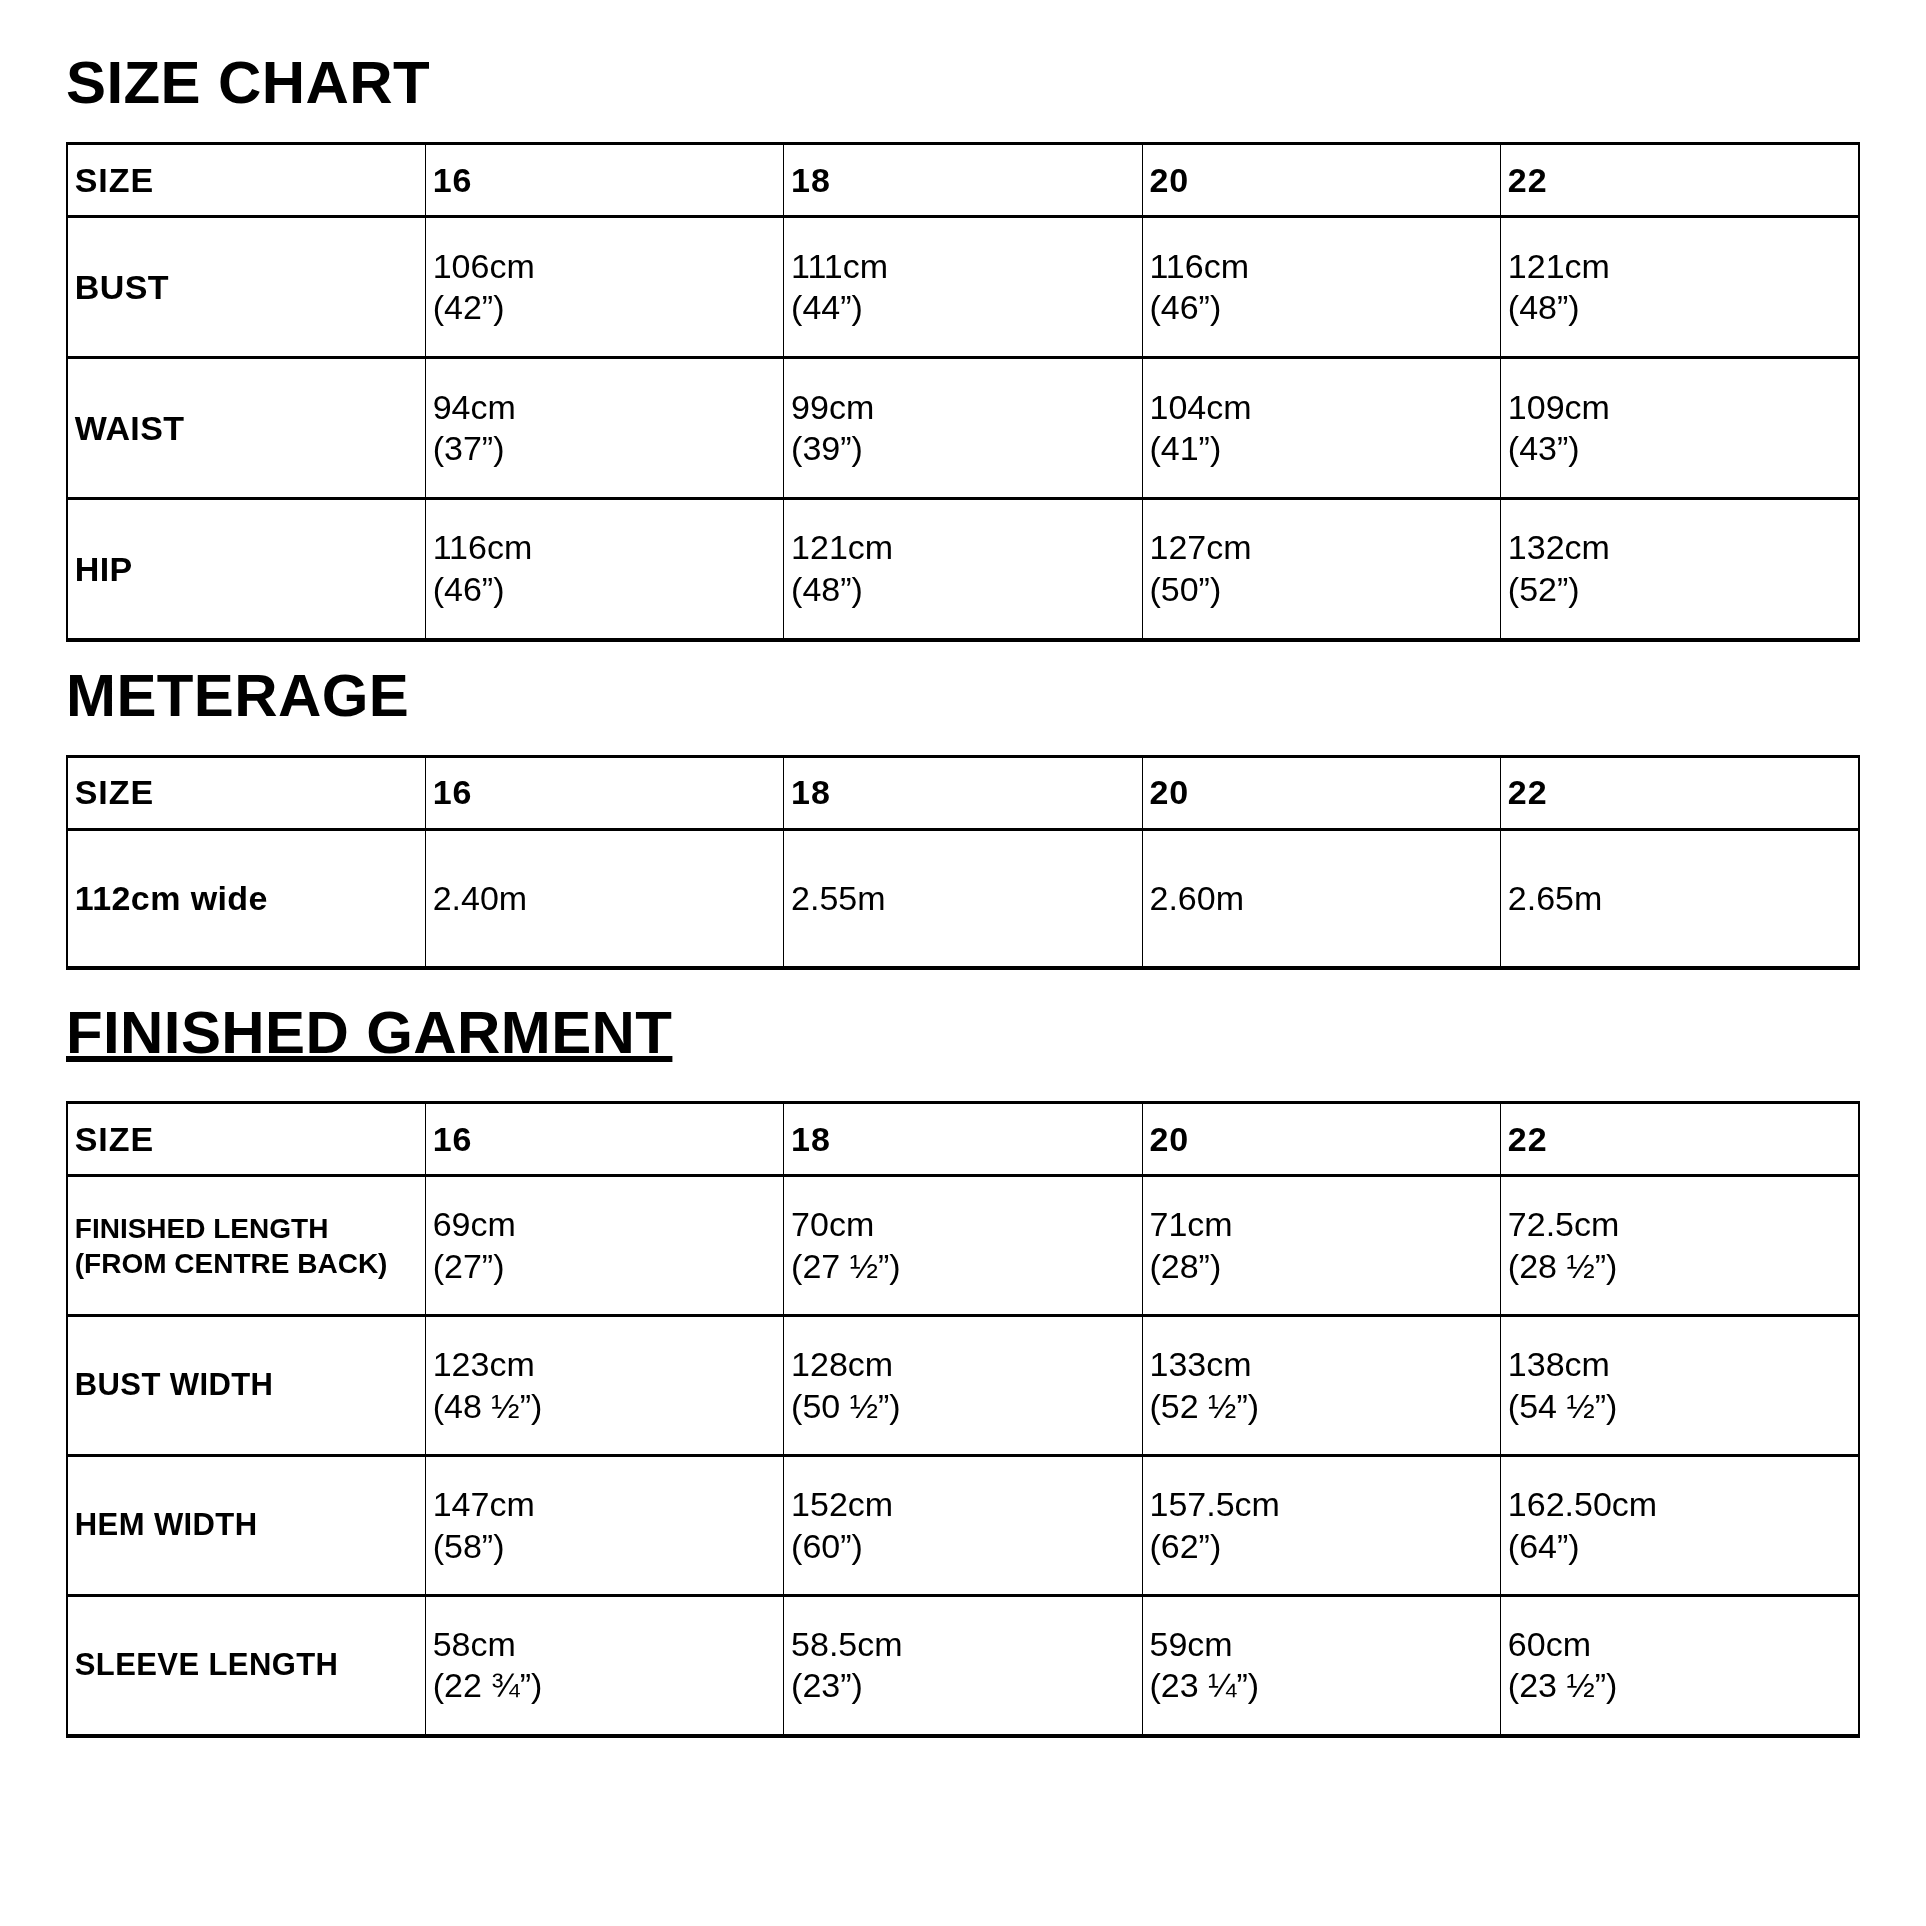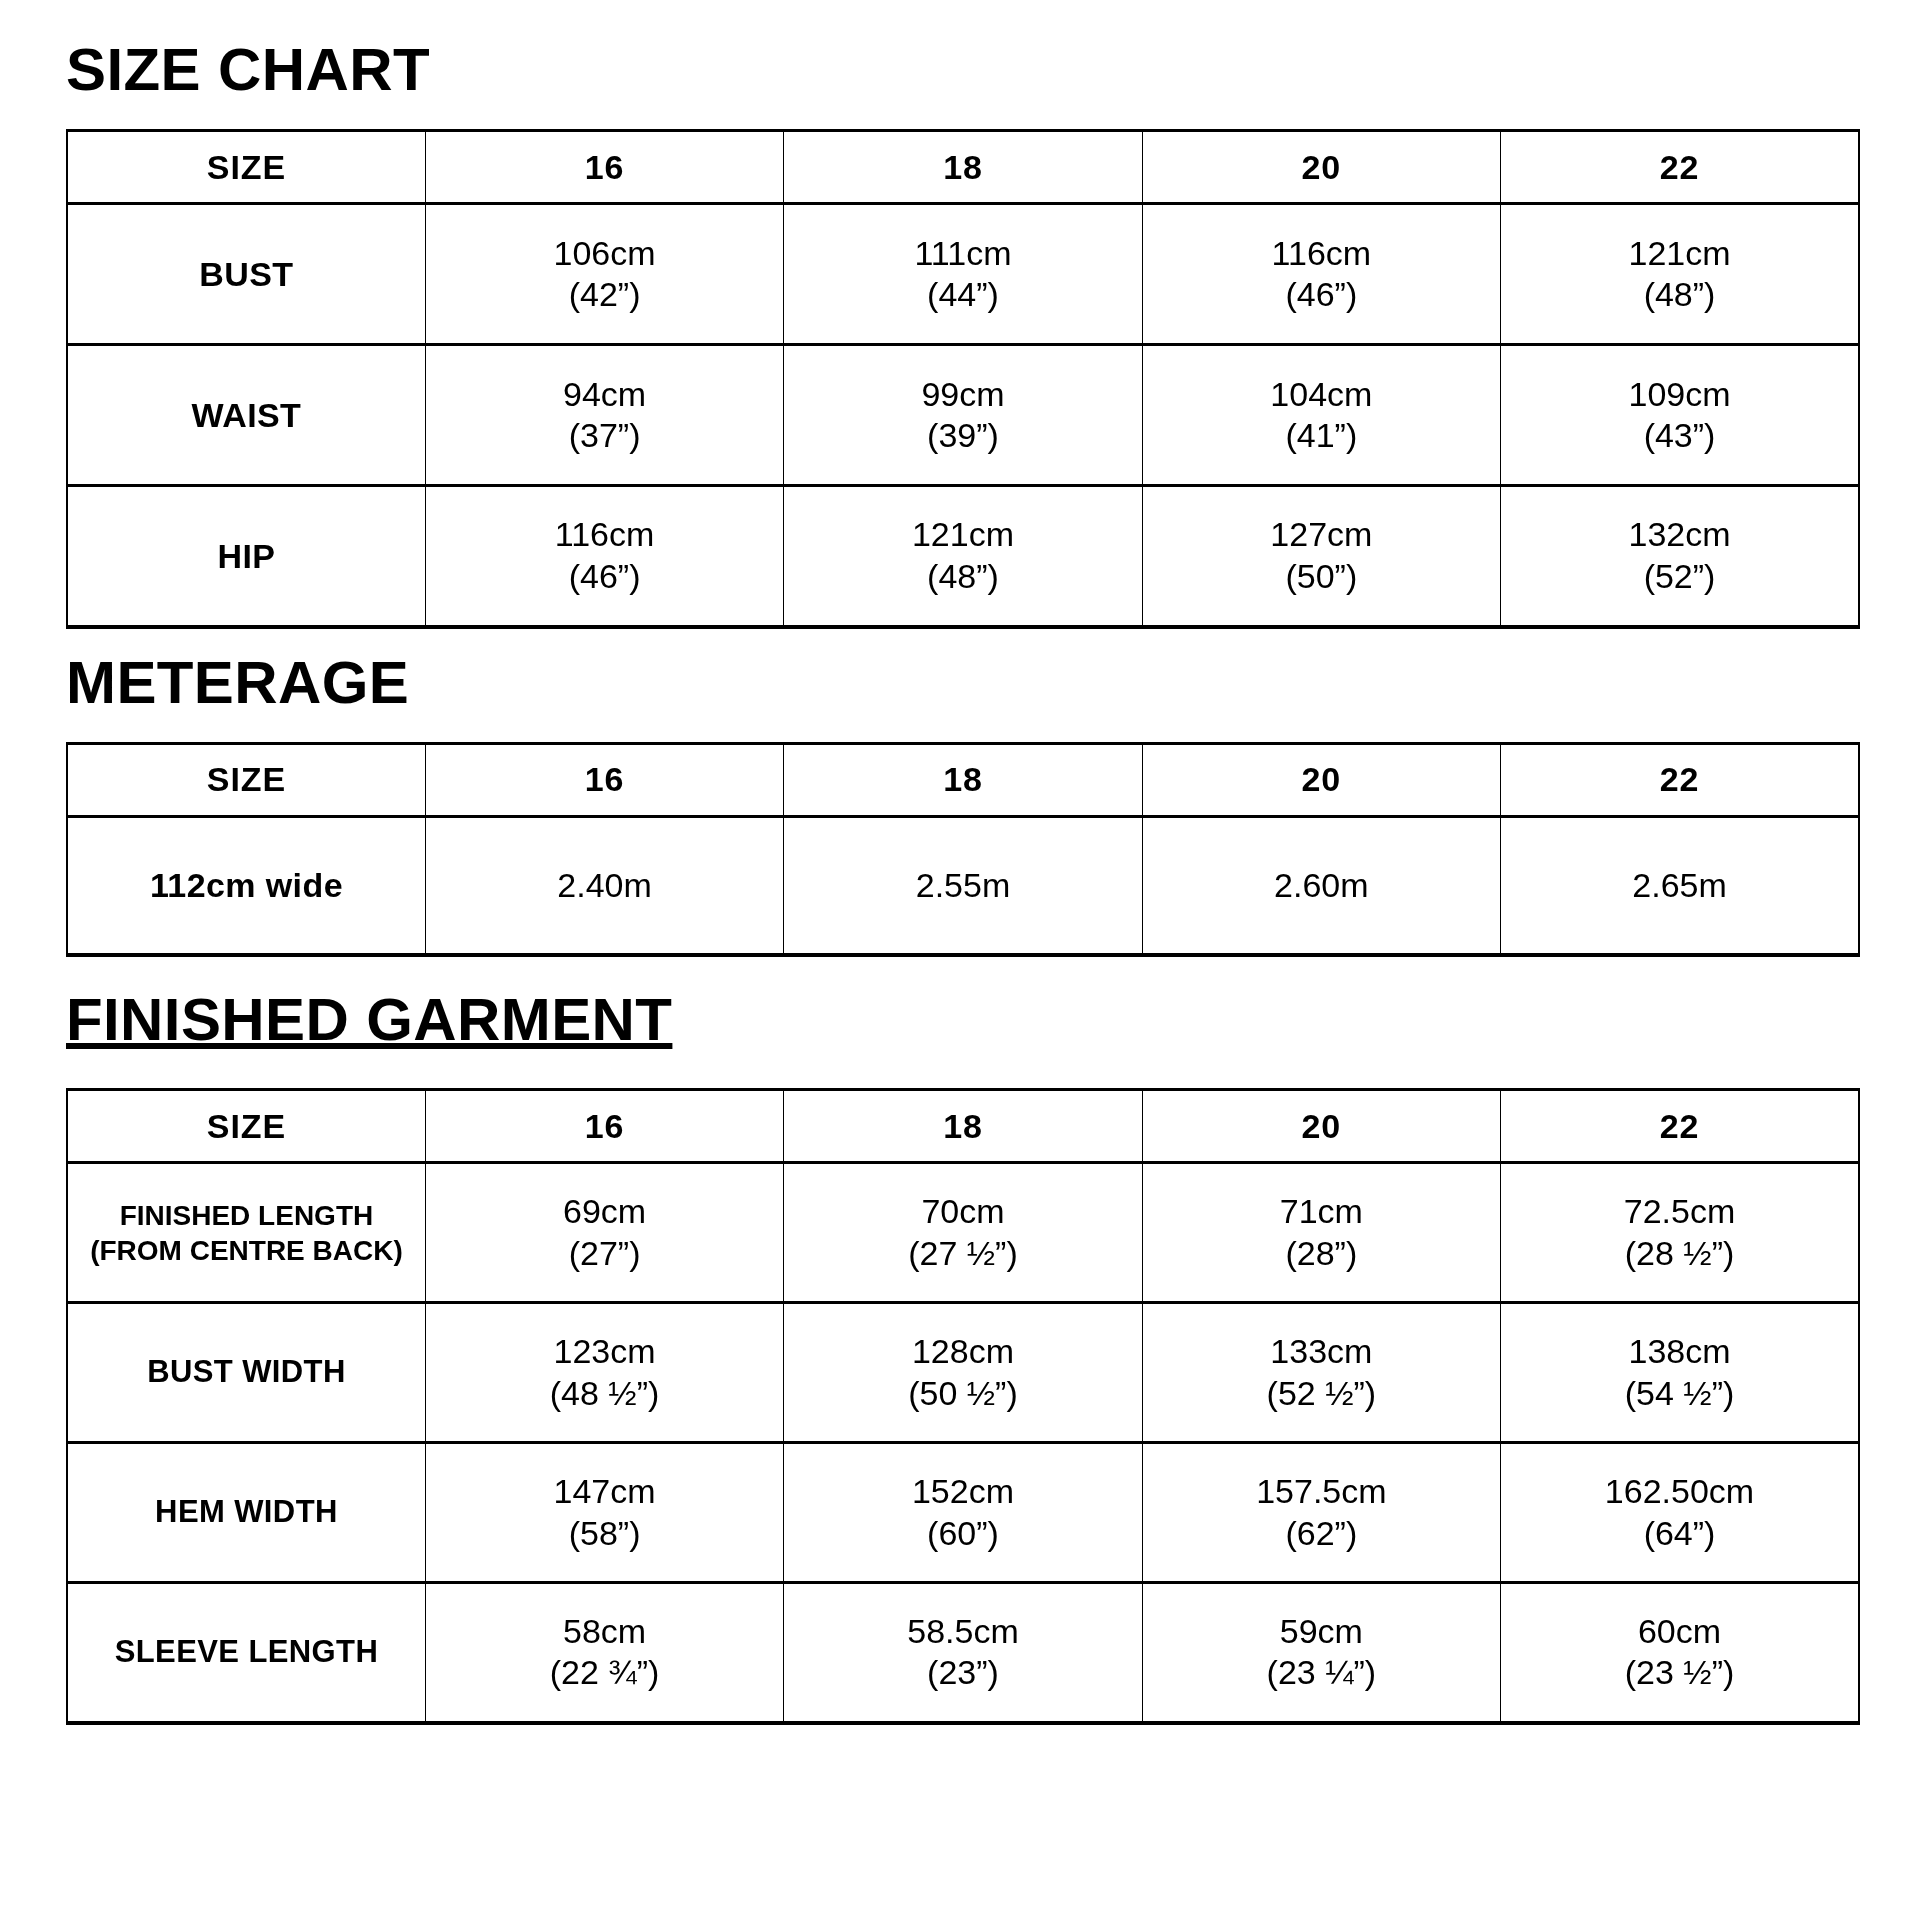--- a/index.html
+++ b/index.html
@@ -14,38 +14,38 @@
   .page { padding: 0 66px; }
 
   .section-title {
     font-weight: 700;
     font-size: 60px;
     line-height: 60px;
     margin: 24px 0 29px 0;
     letter-spacing: 0.4px;
     color: #000;
   }
-  #section-size-chart .section-title { margin-top: 40px; }
+  #section-size-chart .section-title { margin-top: 53px; }
   #section-finished-garment .section-title { margin-top: 33px; margin-bottom: 38px; text-decoration: underline; }
 
   table.chart-table {
     width: 100%;
     border-collapse: collapse;
     table-layout: fixed;
     border-left: 2.6px solid #000;
     border-right: 2.6px solid #000;
     border-top: 3.4px solid #000;
     border-bottom: 4.3px solid #000;
   }
   .chart-table th, .chart-table td {
     border-left: 1.7px solid #000;
     border-right: 1.7px solid #000;
     border-top: 3.4px solid #000;
     border-bottom: 3.4px solid #000;
-    text-align: center;
+    text-align: left;
     vertical-align: middle;
     padding: 0 6.8px;
   }
   .chart-table thead th {
     height: 73px;
     font-size: 34px;
     font-weight: 700;
     letter-spacing: 0.9px;
   }
   .chart-table tbody th.row-label {

